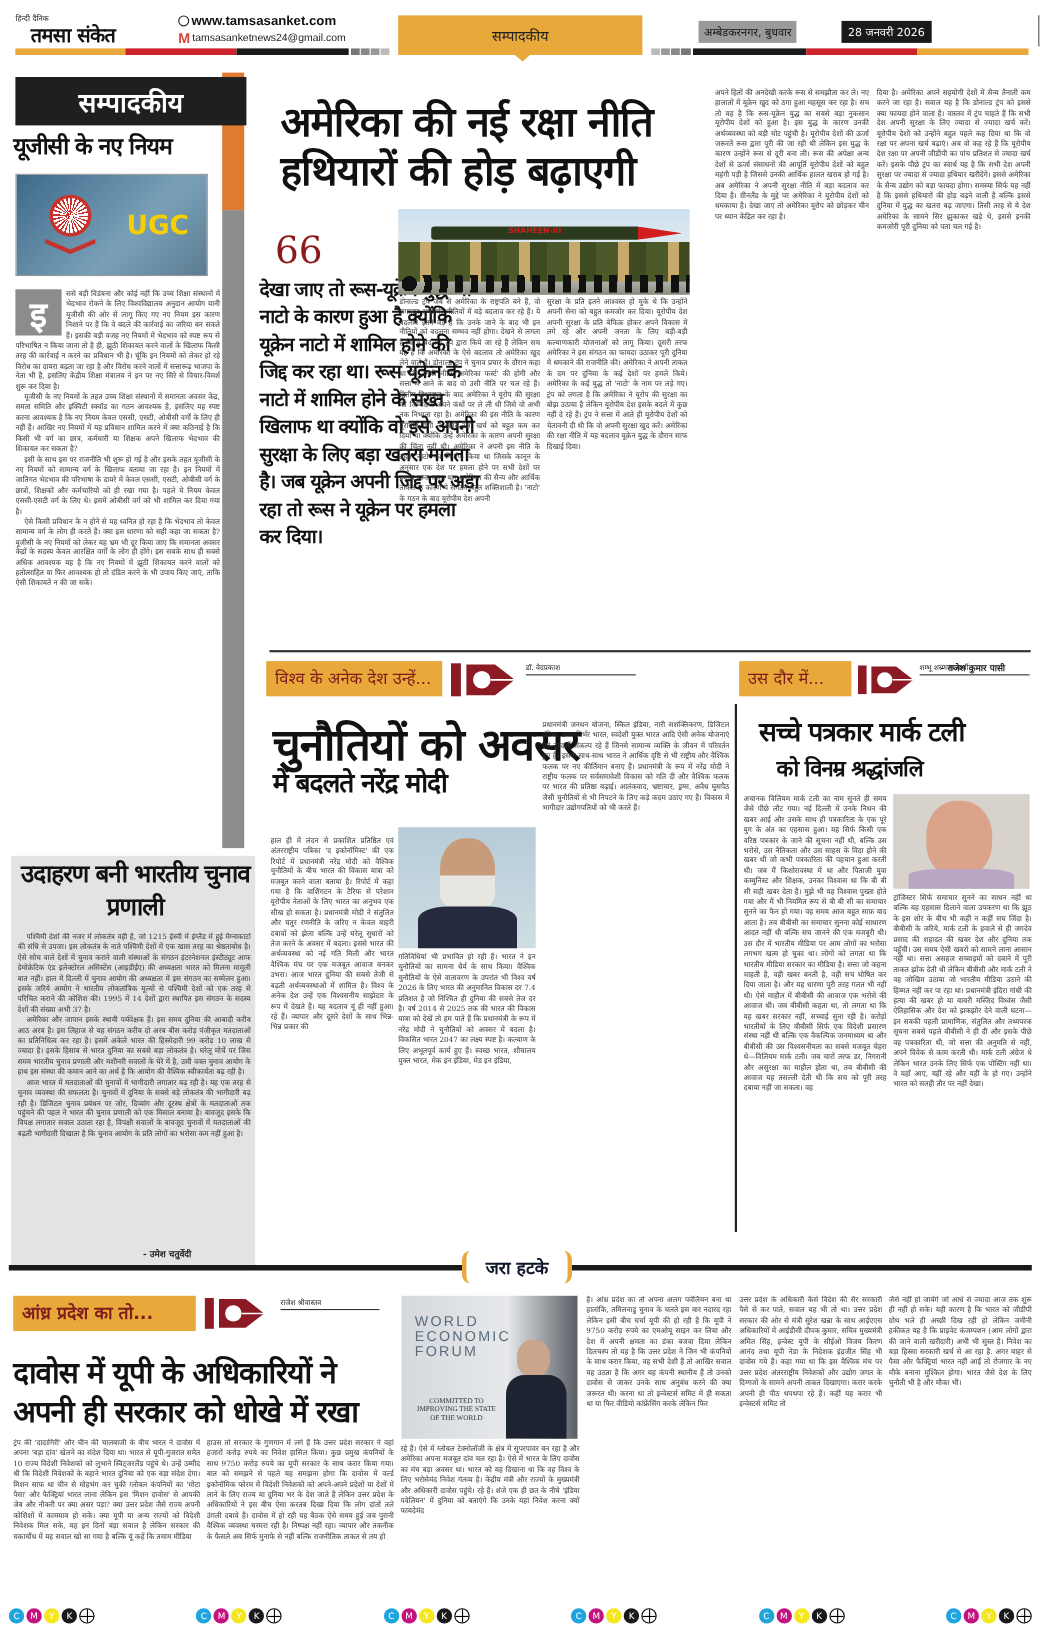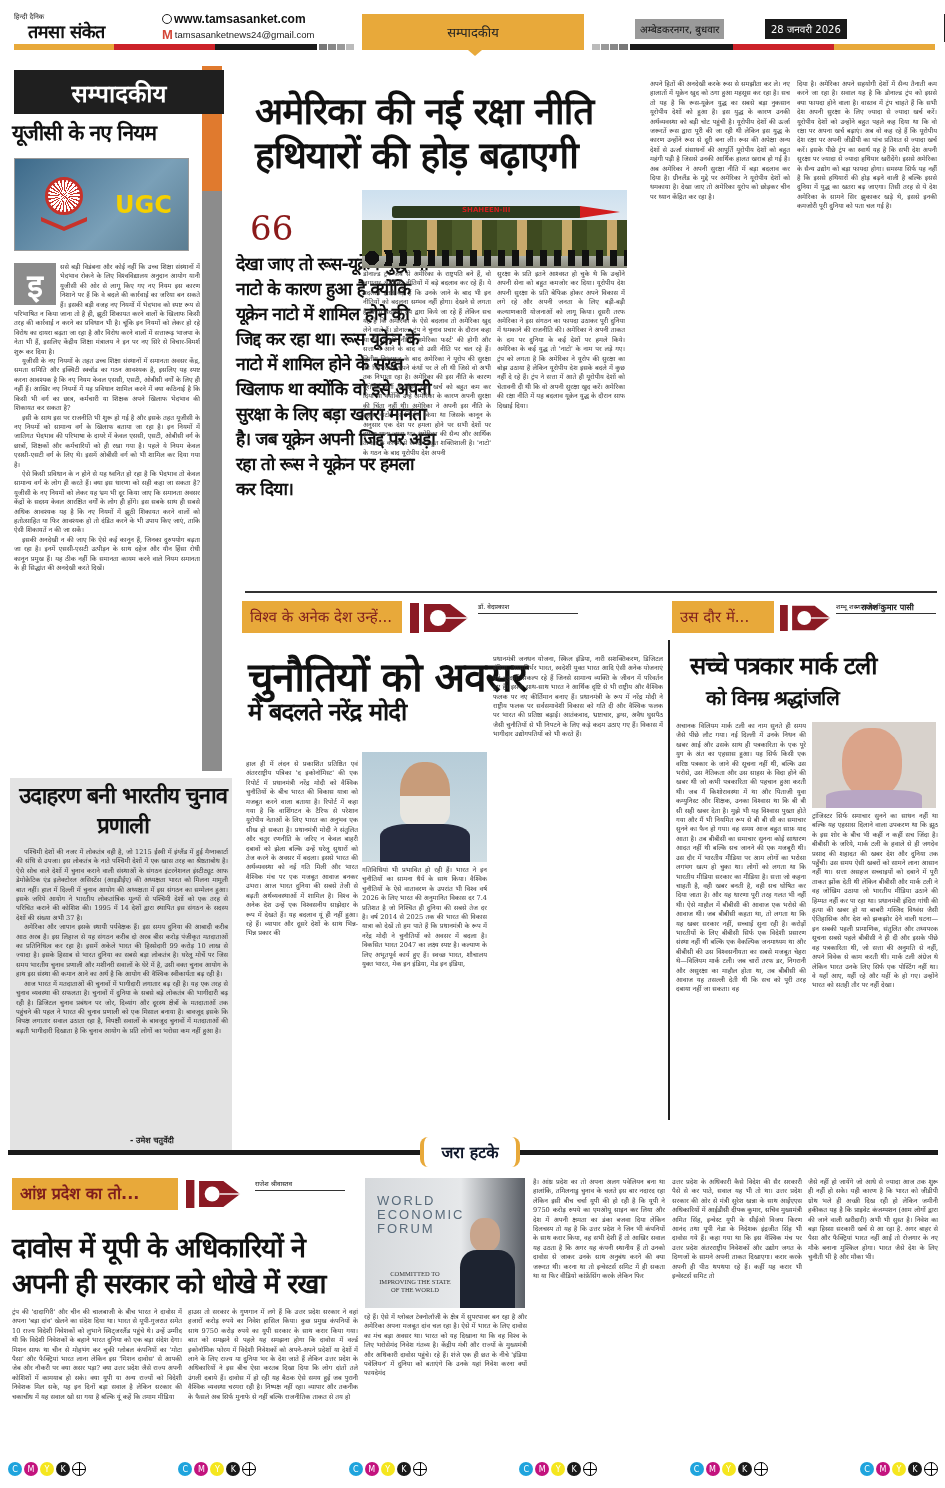--- a/index.html
+++ b/index.html
@@ -84,21 +84,20 @@
 </div>
 <div class="abs" style="top:263px;left:14px;width:42px;height:42px;background:#8c8c8c;display:flex;align-items:center;justify-content:center;">
   <span style="color:#fff;font-family:'DejaVu Sans',sans-serif;font-size:32px;font-weight:bold;">इ</span>
 </div>
 <div class="abs body-text" style="top:263px;left:14px;width:186px;height:505px;">
   <div style="float:left;width:46px;height:44px;"></div>
   <p style="text-indent:0">ससे बड़ी विडंबना और कोई नहीं कि उच्च शिक्षा संस्थानों में भेदभाव रोकने के लिए विश्वविद्यालय अनुदान आयोग यानी यूजीसी की ओर से लागू किए गए नए नियम इस कारण निशाने पर हैं कि वे बदले की कार्रवाई का जरिया बन सकते हैं। इसकी बड़ी वजह नए नियमों में भेदभाव को स्पष्ट रूप से परिभाषित न किया जाना तो है ही, झूठी शिकायत करने वालों के खिलाफ किसी तरह की कार्रवाई न करने का प्रविधान भी है। चूंकि इन नियमों को लेकर हो रहे विरोध का दायरा बढ़ता जा रहा है और विरोध करने वालों में सत्तारूढ़ भाजपा के नेता भी हैं, इसलिए केंद्रीय शिक्षा मंत्रालय ने इन पर नए सिरे से विचार-विमर्श शुरू कर दिया है।</p>
   <p>यूजीसी के नए नियमों के तहत उच्च शिक्षा संस्थानों में समानता अवसर केंद्र, समता समिति और इक्विटी स्क्वॉड का गठन आवश्यक है, इसलिए यह स्पष्ट करना आवश्यक है कि नए नियम केवल एससी, एसटी, ओबीसी वर्गों के लिए ही नहीं हैं। आखिर नए नियमों में यह प्रविधान शामिल करने में क्या कठिनाई है कि किसी भी वर्ग का छात्र, कर्मचारी या शिक्षक अपने खिलाफ भेदभाव की शिकायत कर सकता है?</p>
   <p>इसी के साथ इस पर राजनीति भी शुरू हो गई है और इसके तहत यूजीसी के नए नियमों को सामान्य वर्ग के खिलाफ बताया जा रहा है। इन नियमों में जातिगत भेदभाव की परिभाषा के दायरे में केवल एससी, एसटी, ओबीसी वर्ग के छात्रों, शिक्षकों और कर्मचारियों को ही रखा गया है। पहले ये नियम केवल एससी-एसटी वर्ग के लिए थे। इसमें ओबीसी वर्ग को भी शामिल कर दिया गया है।</p>
   <p>ऐसे किसी प्रविधान के न होने से यह ध्वनित हो रहा है कि भेदभाव तो केवल सामान्य वर्ग के लोग ही करते हैं। क्या इस धारणा को सही कहा जा सकता है? यूजीसी के नए नियमों को लेकर यह भ्रम भी दूर किया जाए कि समानता अवसर केंद्रों के सदस्य केवल आरक्षित वर्गों के लोग ही होंगे। इस सबके साथ ही सबसे अधिक आवश्यक यह है कि नए नियमों में झूठी शिकायत करने वालों को हतोत्साहित या फिर आवश्यक हो तो दंडित करने के भी उपाय किए जाएं, ताकि ऐसी शिकायतें न की जा सकें।</p>
-  <p>इसकी अनदेखी न की जाए कि ऐसे कई कानून हैं, जिनका दुरुपयोग बढ़ता जा रहा है। इनमें एससी-एसटी उत्पीड़न के साथ दहेज और यौन हिंसा रोधी कानून प्रमुख हैं। यह ठीक नहीं कि समानता कायम करने वाले नियम समानता के ही सिद्धांत की अनदेखी करते दिखें।</p>
 </div>
 
 <div class="abs" style="top:778px;left:10px;width:222px;height:375px;background:#e3e3e3;"></div>
 <div class="abs headline" style="top:781px;left:16px;width:214px;font-size:22px;line-height:30px;text-align:center;">उदाहरण बनी भारतीय चुनाव प्रणाली</div>
 <div class="abs body-text" style="top:848px;left:16px;width:212px;height:285px;">
   <p>पश्चिमी देशों की नजर में लोकतंत्र वही है, जो 1215 ईस्वी में इंग्लैंड में हुई मैग्नाकार्टा की संधि से उपजा। इस लोकतंत्र के नाते पश्चिमी देशों में एक खास तरह का श्रेष्ठताबोध है। ऐसे सोच वाले देशों में चुनाव कराने वाली संस्थाओं के संगठन इंटरनेशनल इंस्टीट्यूट आफ डेमोक्रेटिक एंड इलेक्टोरल असिस्टेंस (आइडीईए) की अध्यक्षता भारत को मिलना मामूली बात नहीं। हाल में दिल्ली में चुनाव आयोग की अध्यक्षता में इस संगठन का सम्मेलन हुआ। इसके जरिये आयोग ने भारतीय लोकतांत्रिक मूल्यों से पश्चिमी देशों को एक तरह से परिचित कराने की कोशिश की। 1995 में 14 देशों द्वारा स्थापित इस संगठन के सदस्य देशों की संख्या अभी 37 है।</p>
   <p>अमेरिका और जापान इसके स्थायी पर्यवेक्षक हैं। इस समय दुनिया की आबादी करीब आठ अरब है। इस लिहाज से यह संगठन करीब दो अरब बीस करोड़ पंजीकृत मतदाताओं का प्रतिनिधित्व कर रहा है। इसमें अकेले भारत की हिस्सेदारी 99 करोड़ 10 लाख से ज्यादा है। इसके हिसाब से भारत दुनिया का सबसे बड़ा लोकतंत्र है। घरेलू मोर्चे पर जिस समय भारतीय चुनाव प्रणाली और मशीनरी सवालों के घेरे में है, उसी वक्त चुनाव आयोग के हाथ इस संस्था की कमान आने का अर्थ है कि आयोग की वैश्विक स्वीकार्यता बढ़ रही है।</p>
   <p>आज भारत में मतदाताओं की चुनावों में भागीदारी लगातार बढ़ रही है। यह एक तरह से चुनाव व्यवस्था की सफलता है। चुनावों में दुनिया के सबसे बड़े लोकतंत्र की भागीदारी बढ़ रही है। डिजिटल चुनाव प्रबंधन पर जोर, दिव्यांग और दूरस्थ क्षेत्रों के मतदाताओं तक पहुंचने की पहल ने भारत की चुनाव प्रणाली को एक मिसाल बनाया है। बावजूद इसके कि विपक्ष लगातार सवाल उठाता रहा है, विपक्षी सवालों के बावजूद चुनावों में मतदाताओं की बढ़ती भागीदारी दिखाता है कि चुनाव आयोग के प्रति लोगों का भरोसा कम नहीं हुआ है।</p>
 </div>
 <div class="abs" style="top:1134px;left:130px;font-family:'DejaVu Sans',sans-serif;font-weight:bold;font-size:8px;">- उमेश चतुर्वेदी</div>

